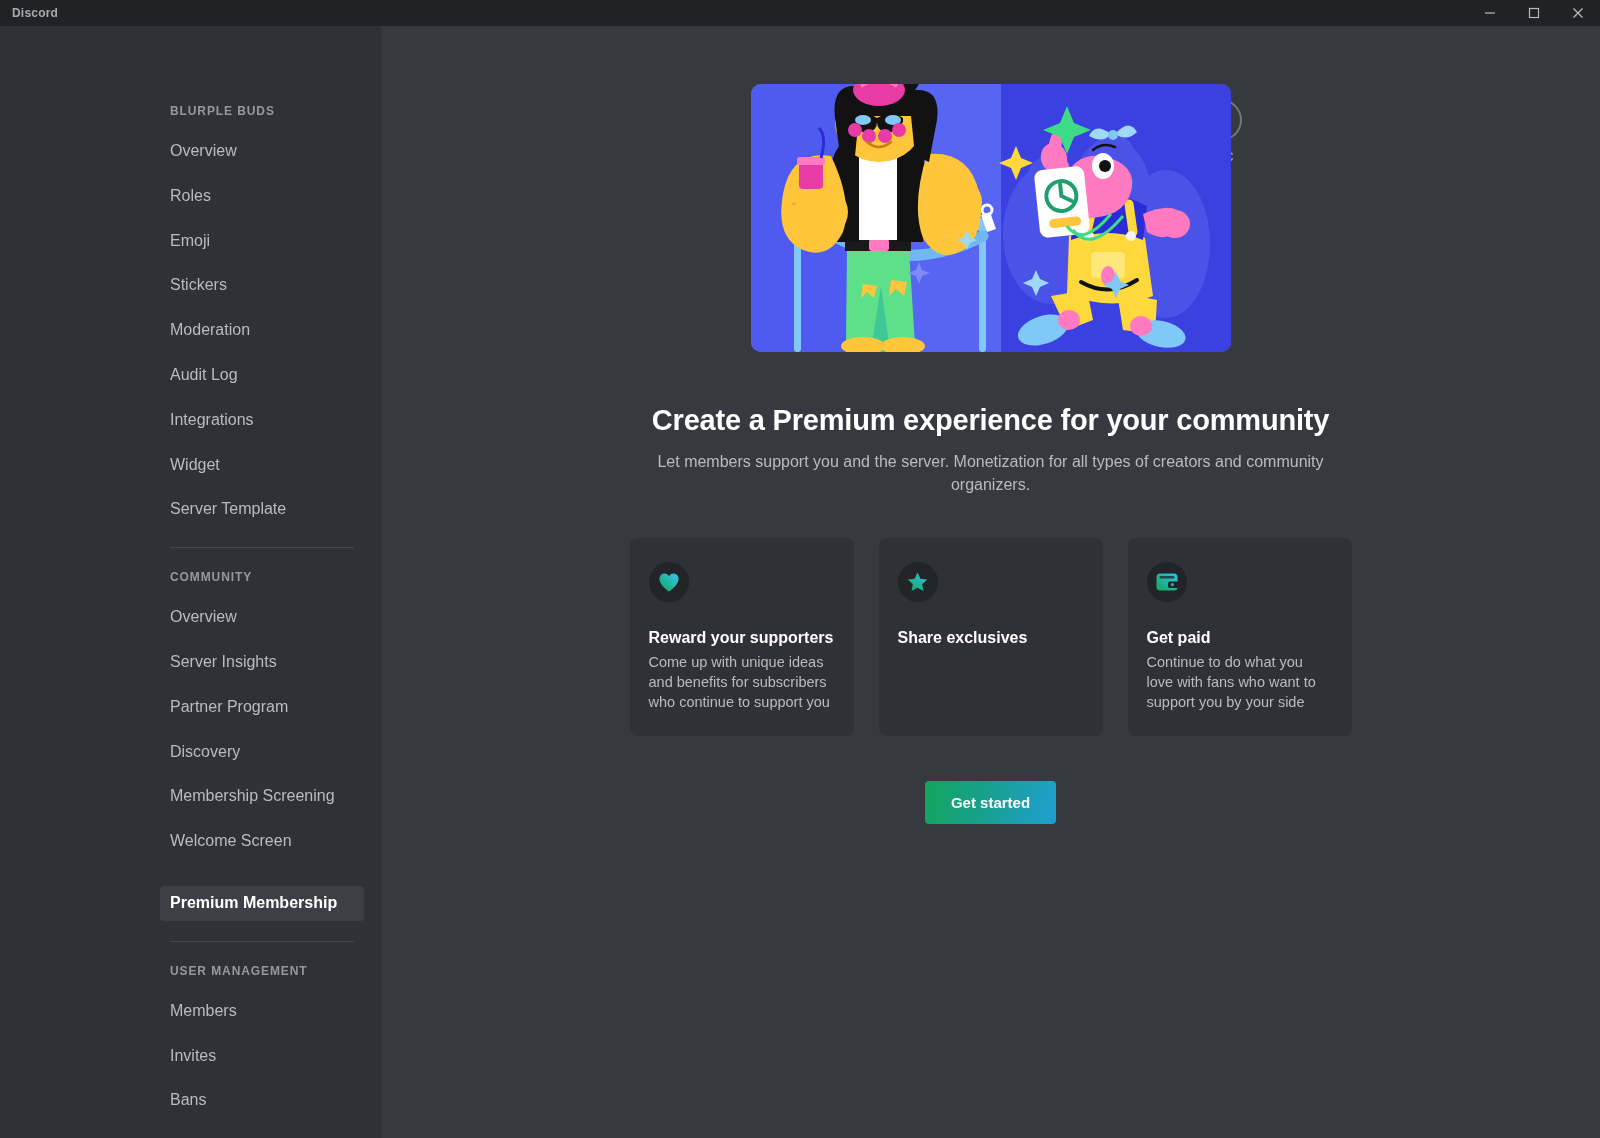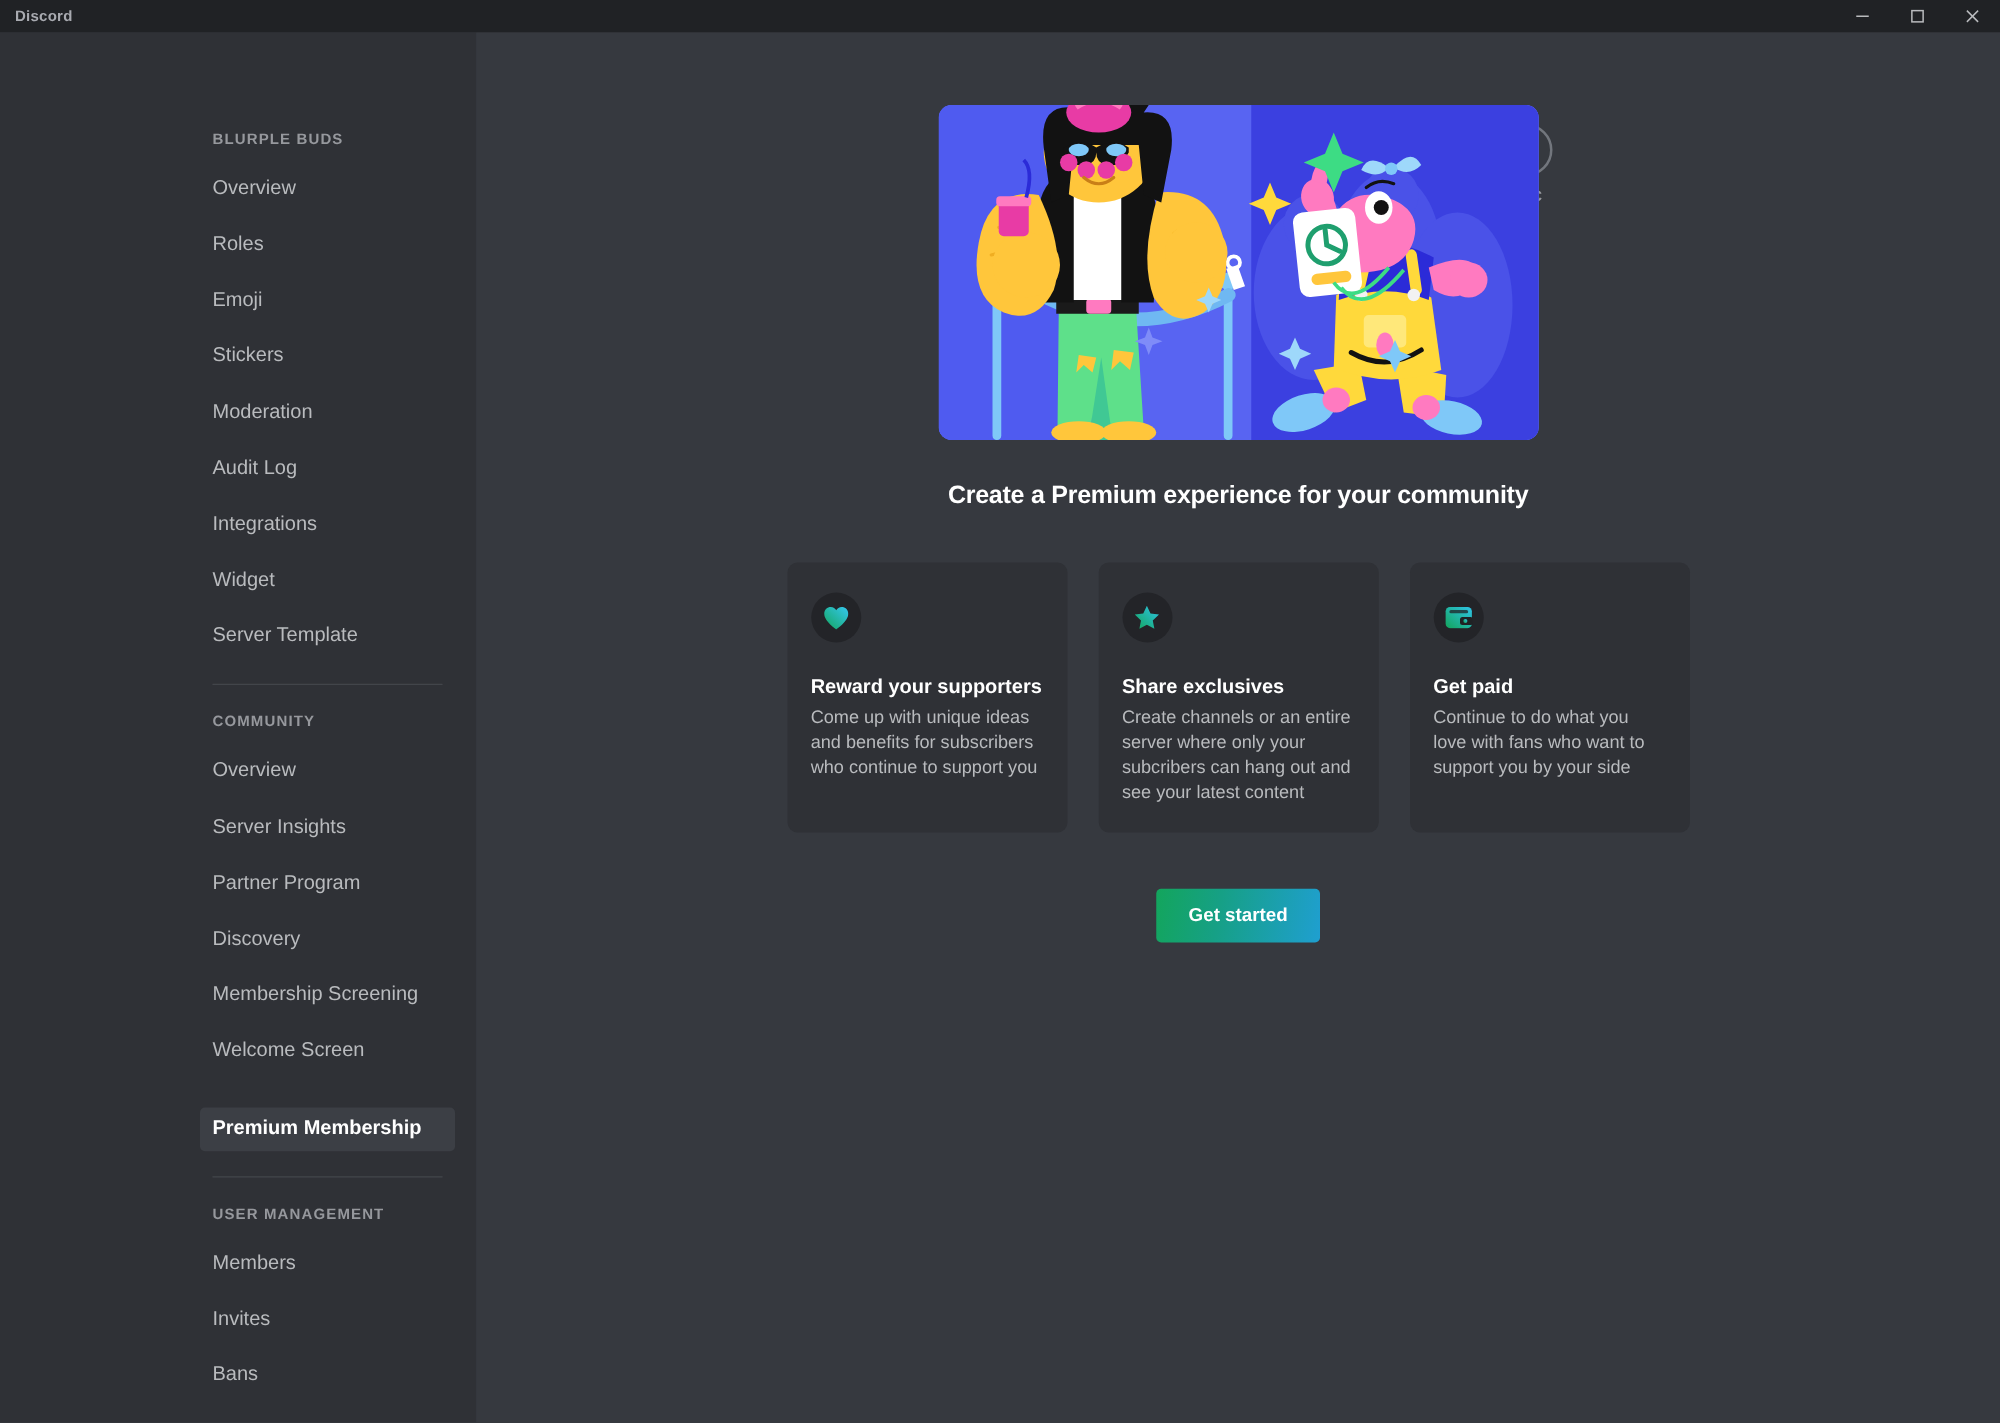--- a/index.html
+++ b/index.html
@@ -94,22 +94,22 @@
   .hero{
     width:480px; height:268px; margin:0 auto;
     background:#5864f2;
     border-radius:10px;
     position:relative; overflow:hidden;
   }
   .hero svg{ display:block; width:100%; height:100%; }
 
   
   .title{
-    margin-top:33px; text-align:center;
-    font-size:20px; font-weight:bold; color:#ffffff;
+    margin-top:52px; text-align:center;
+    font-size:29px; font-weight:bold; color:#ffffff;
     letter-spacing:-.2px;
   }
   .subtitle{
     margin:13px auto 0 auto; width:700px;
     text-align:center; font-size:16px; color:#b9bbbe;
     line-height:1.45;
   }
 
   
   .cards{
@@ -367,20 +367,21 @@
             <path d="M265 62 l5 12 l12 5 l-12 5 l-5 12 l-5 -12 l-12 -5 l12 -5 z" fill="#ffd93b"></path>
             <path d="M365 188 l4 9 l9 4 l-9 4 l-4 9 l-4 -9 l-9 -4 l9 -4 z" fill="#7fc8f8"></path>
             <path d="M285 186 l4 9 l9 4 l-9 4 l-4 9 l-4 -9 l-9 -4 l9 -4 z" fill="#9ed8fa"></path>
             <path d="M168 178 l3 8 l8 3 l-8 3 l-3 8 l-3 -8 l-8 -3 l8 -3 z" fill="#7f8cf8"></path>
             <path d="M216 146 l3 7 l7 3 l-7 3 l-3 7 l-3 -7 l-7 -3 l7 -3 z" fill="#9ed8fa"></path>
           </g>
         </svg>
       </div>
 
       <h1 class="title">Create a Premium experience for your community</h1>
+      <p class="subtitle">Let members support you and the server. Monetization for all types of creators and community organizers.</p>
 
       <div class="cards">
 
         <div class="card">
           <div class="card-icon">
             <svg width="20" height="19" viewBox="0 0 20 19">
               <defs>
                   <linearGradient id="gHeart" x1="0" y1="1" x2="1" y2="0">
                 <stop offset="0" stop-color="#13a55c"></stop>
                     <stop offset="1" stop-color="#35c8f0"></stop>
@@ -399,21 +400,20 @@
               <defs>
                   <linearGradient id="gStar" x1="0" y1="1" x2="1" y2="0">
                 <stop offset="0" stop-color="#13a55c"></stop>
                     <stop offset="1" stop-color="#2fc4e8"></stop>
               </linearGradient>
                 </defs>
               <path d="M10.5 0.5 L13.4 6.7 L20.2 7.6 L15.2 12.3 L16.5 19 L10.5 15.7 L4.5 19 L5.8 12.3 L0.8 7.6 L7.6 6.7 Z" fill="url(#gStar)"></path>
             </svg>
           </div>
           <div class="card-title">Share exclusives</div>
-          <div class="card-desc">Create channels or an entire server where only your subcribers can hang out and see your latest content</div>
         </div>
 
         <div class="card">
           <div class="card-icon">
             <svg width="22" height="18" viewBox="0 0 22 18">
               <defs>
                   <linearGradient id="gWallet" x1="0" y1="1" x2="1" y2="0">
                 <stop offset="0" stop-color="#13a55c"></stop>
                     <stop offset="1" stop-color="#2fc4e8"></stop>
               </linearGradient>

